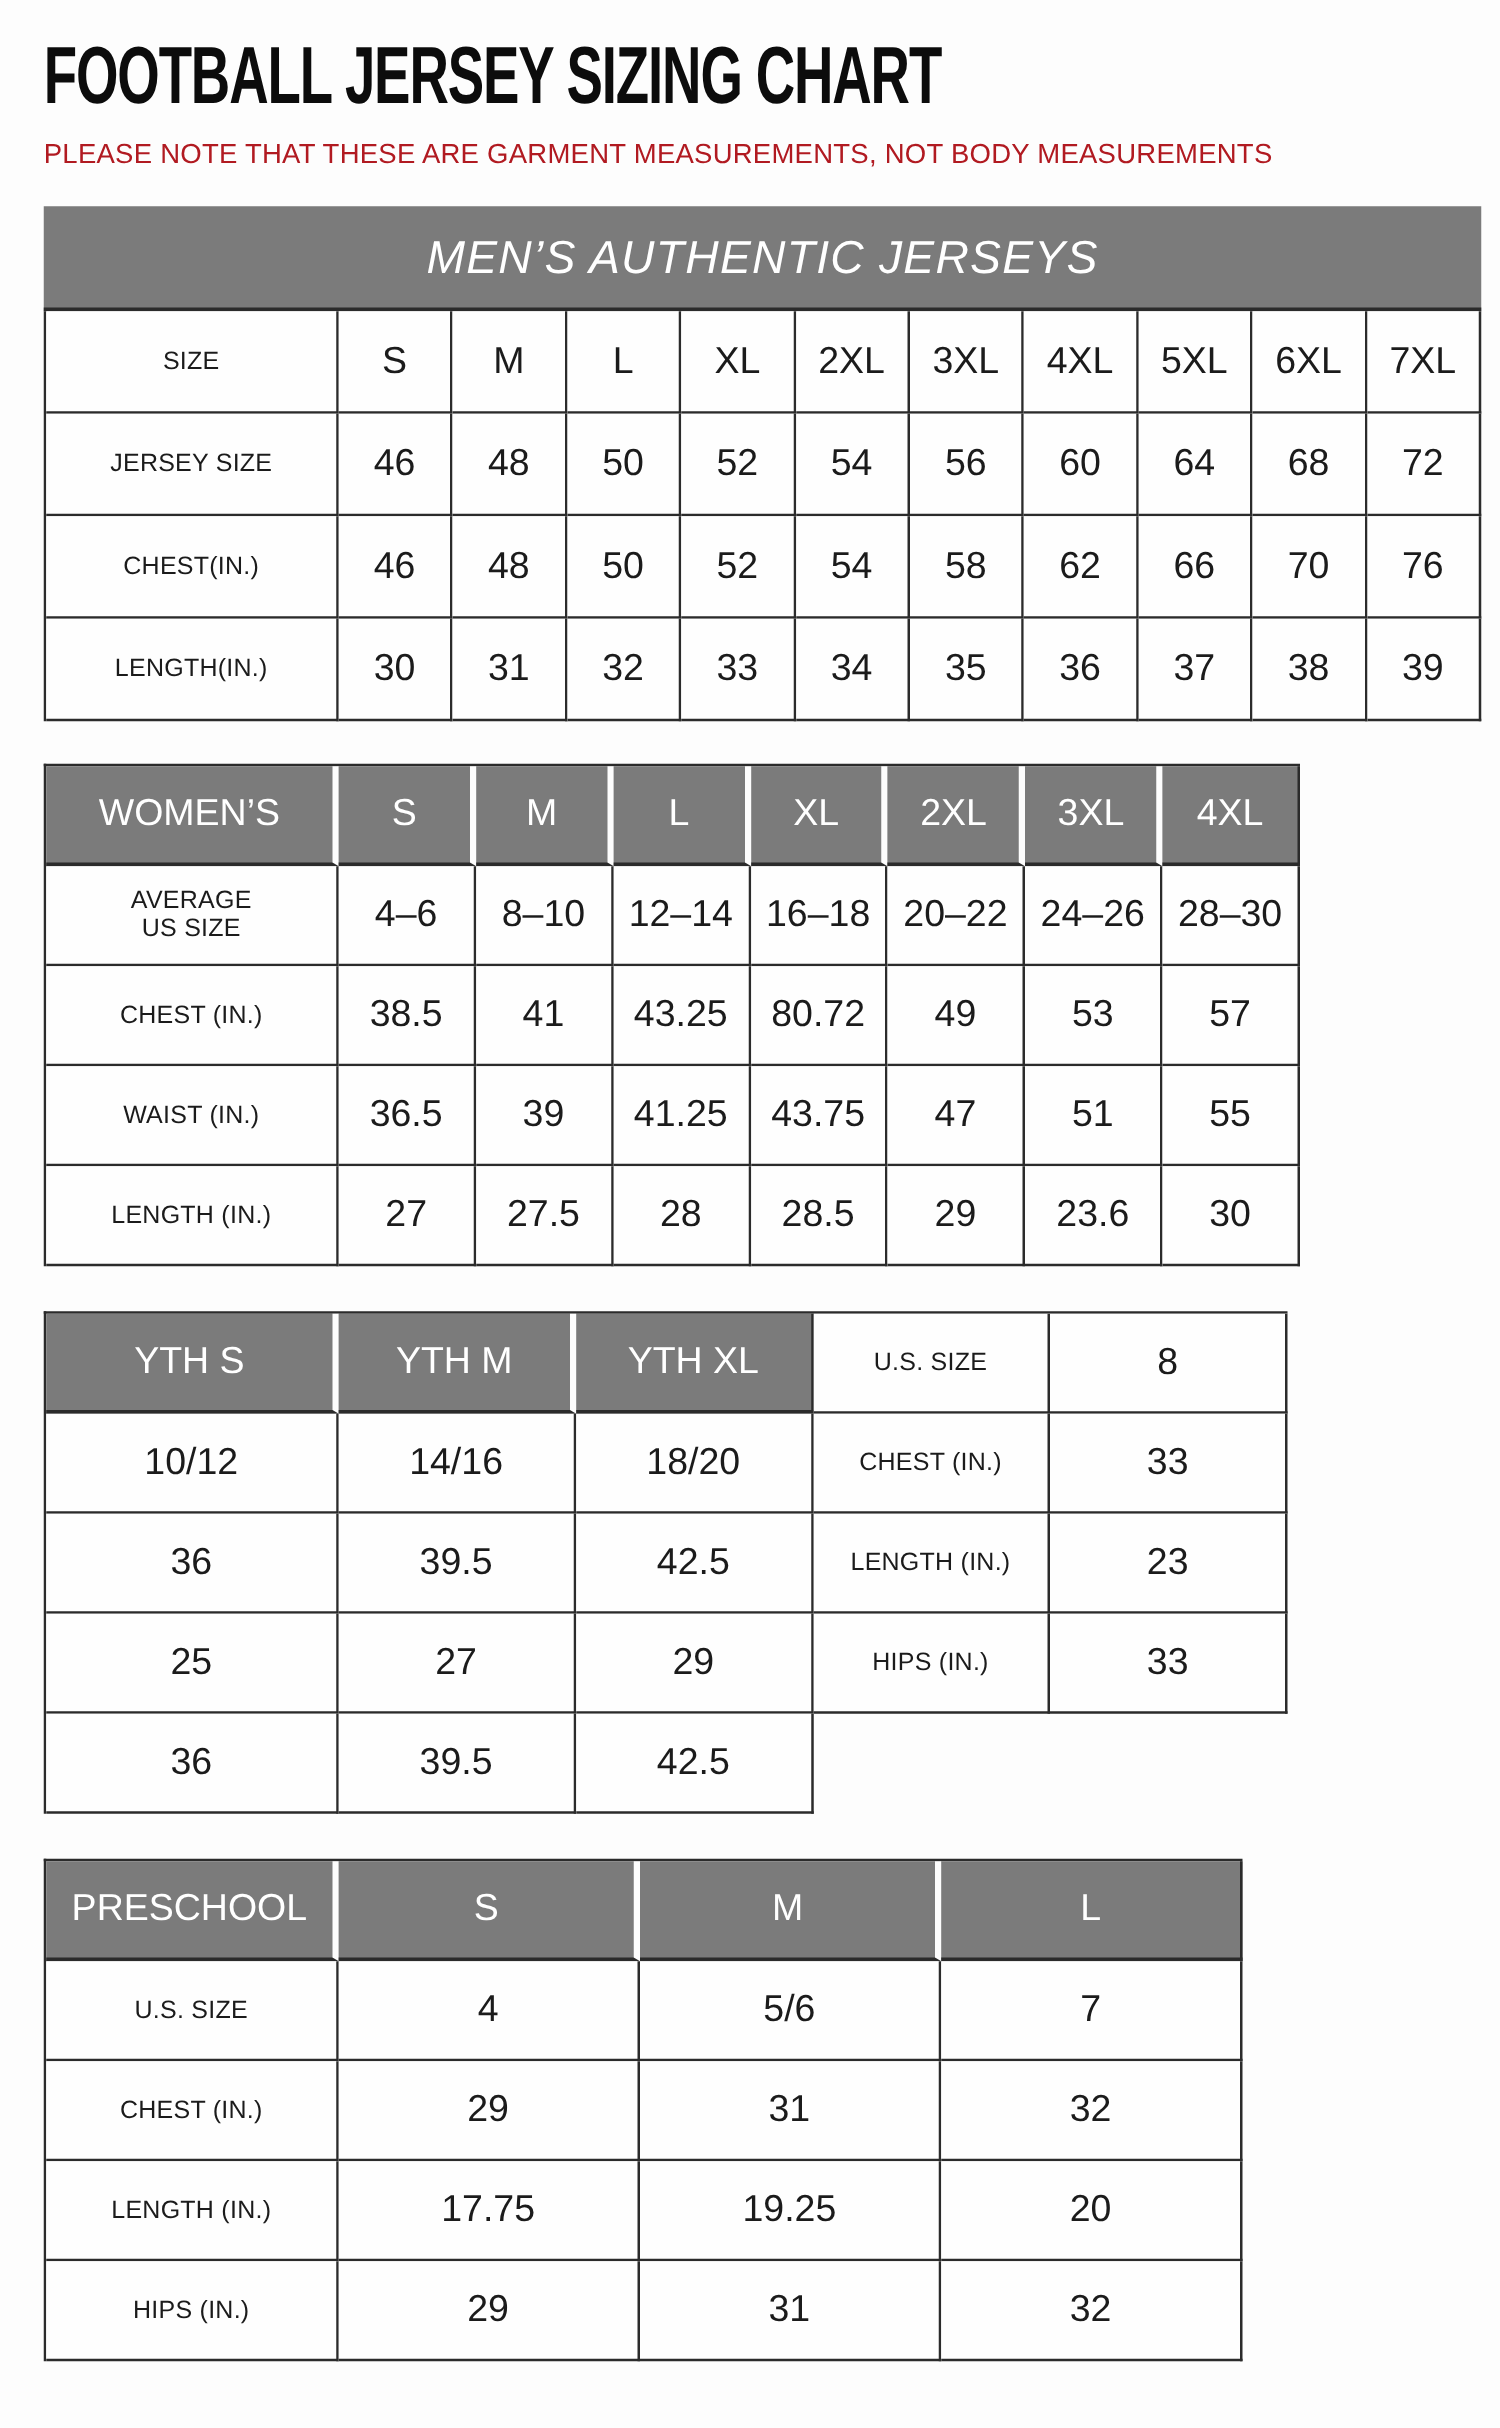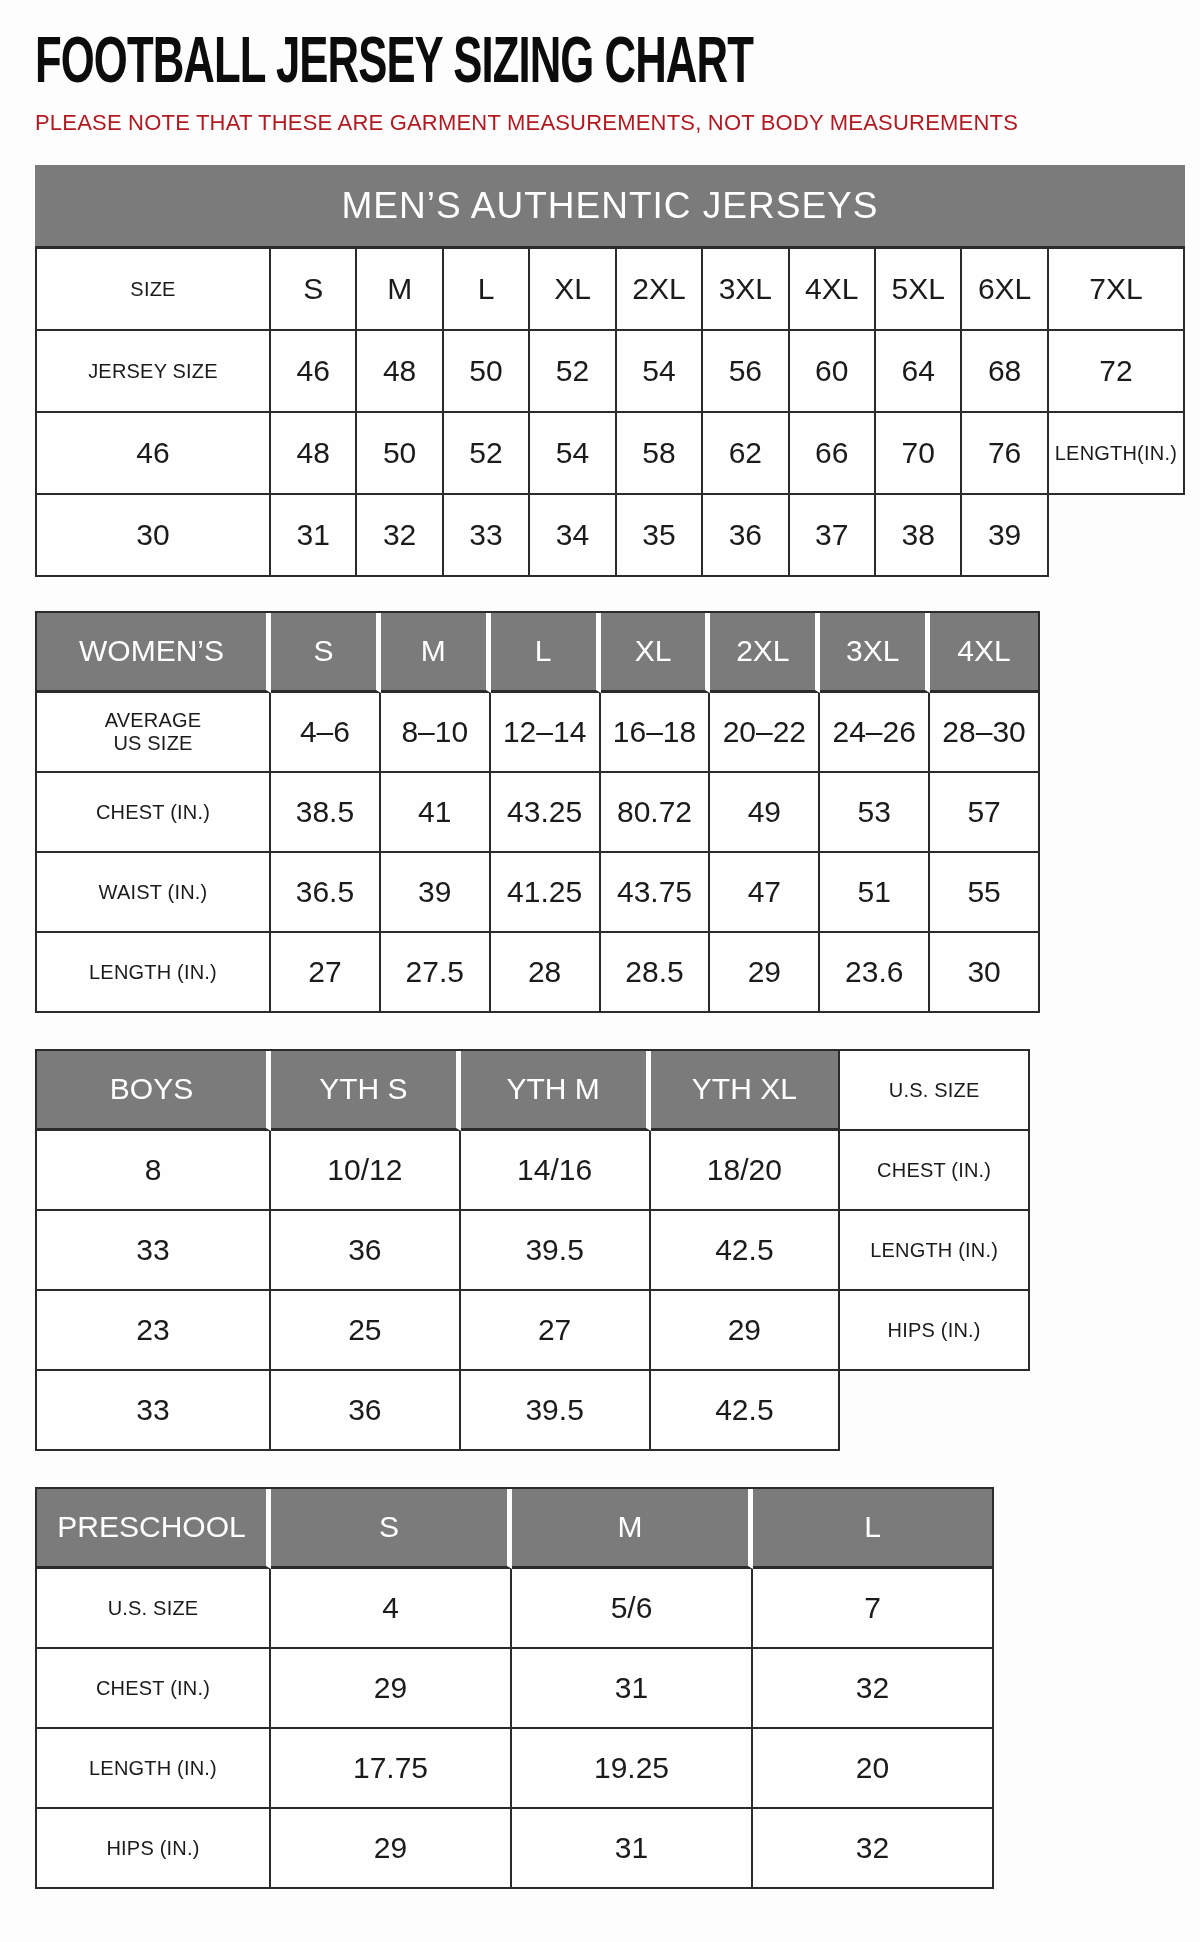--- a/index.html
+++ b/index.html
@@ -39,20 +39,21 @@
   .banner {
     height: 84px;
     background: #7b7b7b;
     color: #fff;
     display: flex;
     align-items: center;
     justify-content: center;
     font-size: 37px;
     letter-spacing: 1px;
     border-bottom: 3px solid #2b2b2b;
+    font-style: italic;
   }
   .grid { display: grid; border-left: 2px solid #2b2b2b; }
   .grid.with-top { border-top: 2px solid #2b2b2b; }
 
   .cell, .hcell {
     display: flex;
     align-items: center;
     justify-content: center;
     text-align: center;
     min-height: 80px;
@@ -112,20 +113,21 @@
       <div class="cell">46</div>
       <div class="cell">48</div>
       <div class="cell">50</div>
       <div class="cell">52</div>
       <div class="cell">54</div>
       <div class="cell">56</div>
       <div class="cell">60</div>
       <div class="cell">64</div>
       <div class="cell">68</div>
       <div class="cell">72</div>
+      <div class="cell label">CHEST(IN.)</div>
       <div class="cell">46</div>
       <div class="cell">48</div>
       <div class="cell">50</div>
       <div class="cell">52</div>
       <div class="cell">54</div>
       <div class="cell">58</div>
       <div class="cell">62</div>
       <div class="cell">66</div>
       <div class="cell">70</div>
       <div class="cell">76</div>
@@ -184,21 +186,20 @@
       <div class="cell">28</div>
       <div class="cell">28.5</div>
       <div class="cell">29</div>
       <div class="cell">23.6</div>
       <div class="cell">30</div>
     </div>
 </section>
 
 <section class="sizing-table" id="boys-table">
   <div class="grid with-top" id="boys-grid">
-      <div class="hcell">BOYS</div>
       <div class="hcell">YTH S</div>
       <div class="hcell">YTH M</div>
       <div class="hcell last">YTH XL</div>
       <div class="cell label">U.S. SIZE</div>
       <div class="cell">8</div>
       <div class="cell">10/12</div>
       <div class="cell">14/16</div>
       <div class="cell">18/20</div>
       <div class="cell label">CHEST (IN.)</div>
       <div class="cell">33</div>

